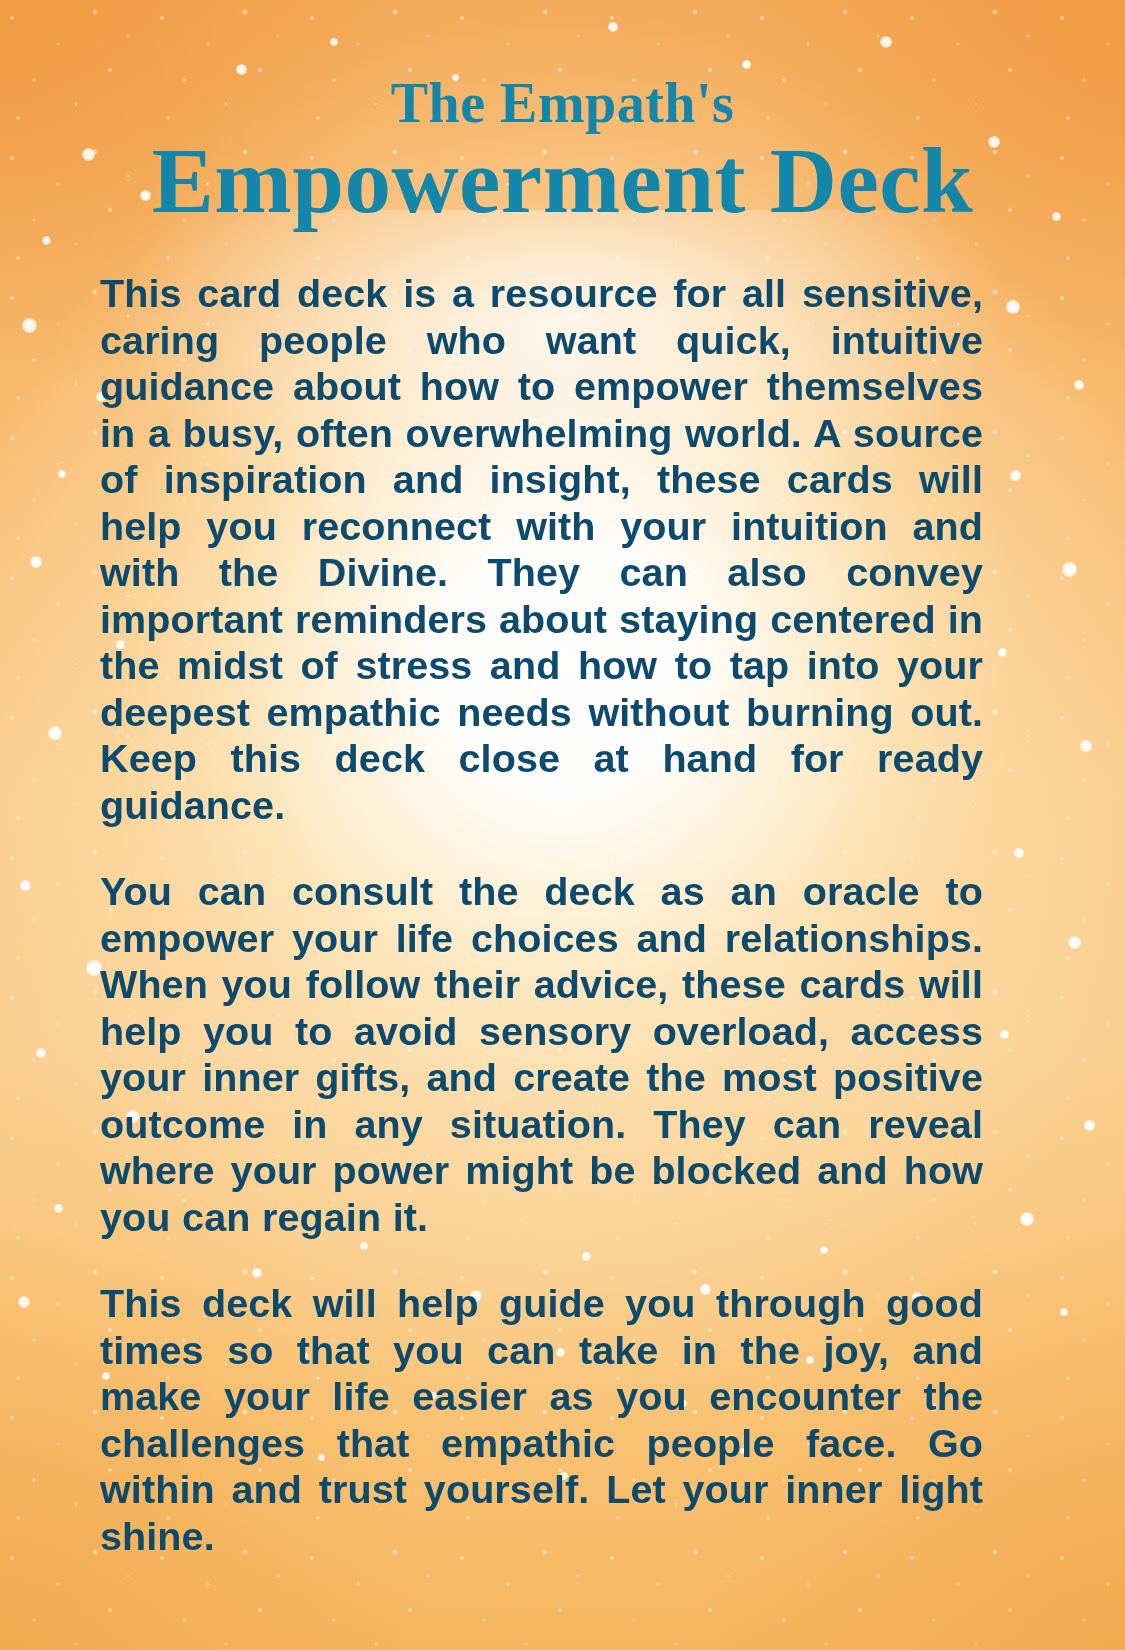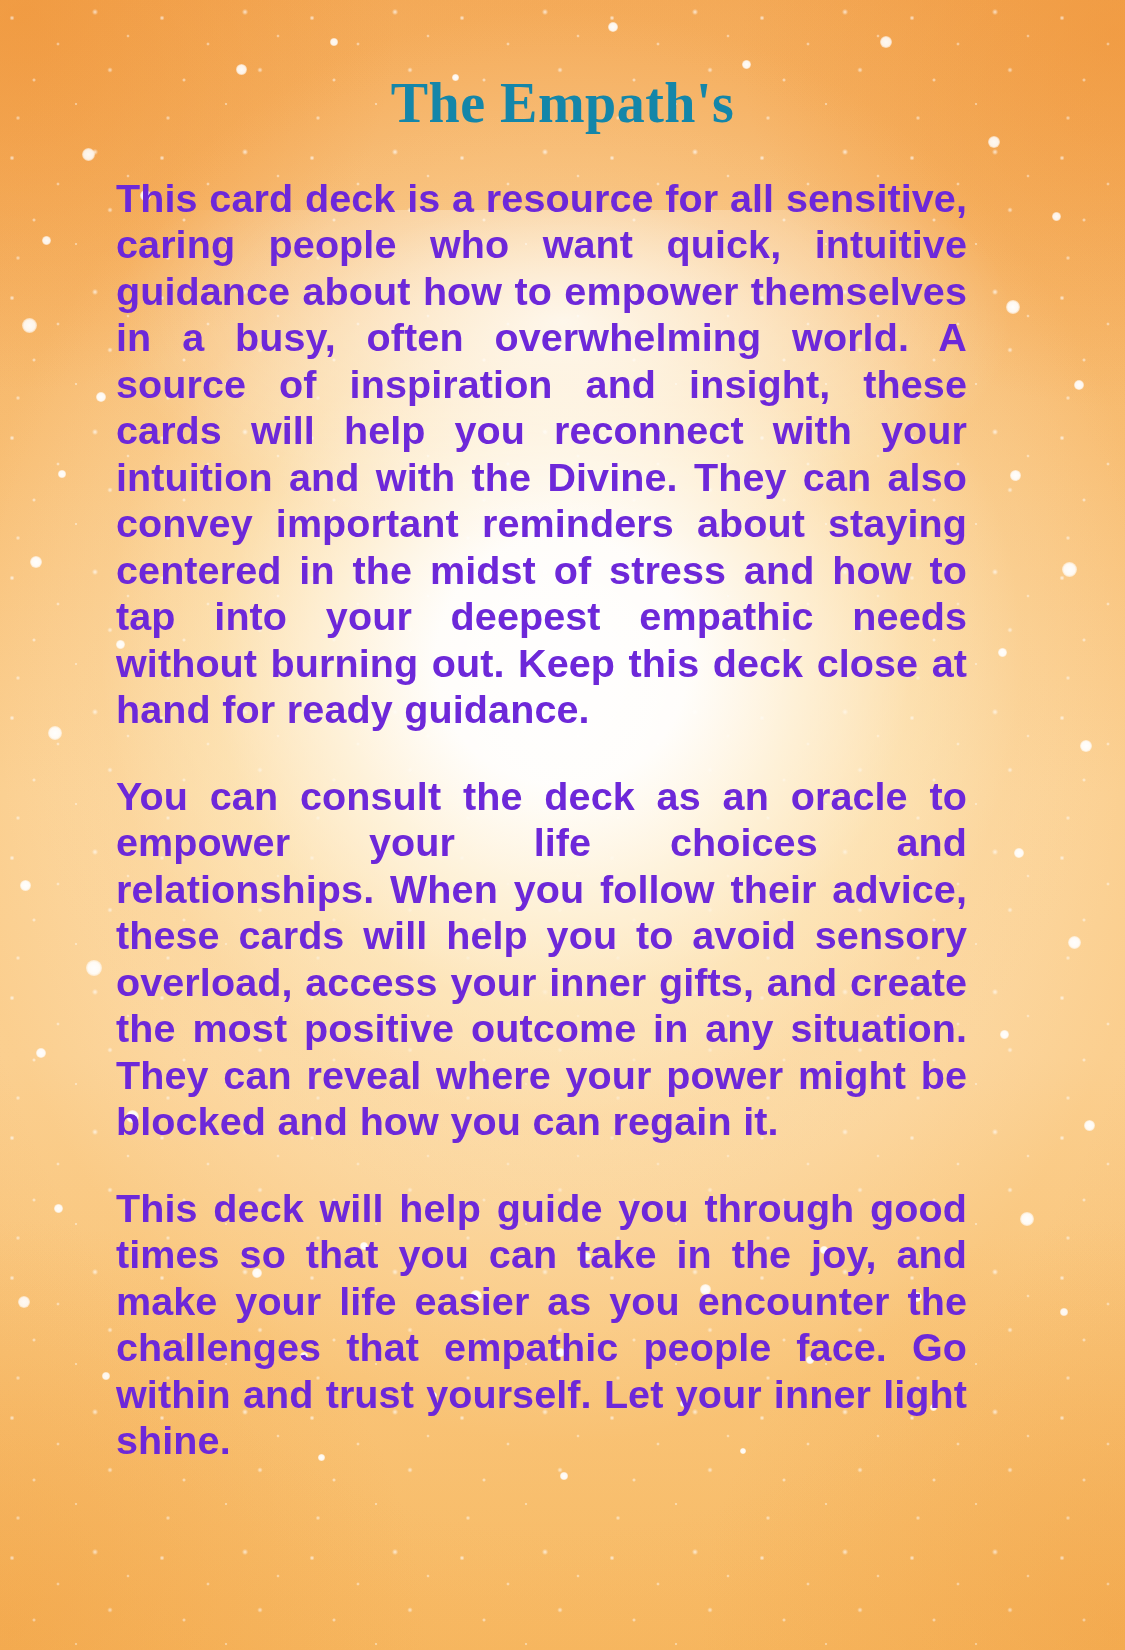--- a/index.html
+++ b/index.html
@@ -117,24 +117,24 @@
     font-size: 88px;
     line-height: 0.98;
     letter-spacing: 0.5px;
     text-rendering: optimizeLegibility;
   }
   .title .l1 { display: block; font-size: 56px; }
   .title .l2 { display: block; font-size: 93px; margin-top: 4px; }
 
   .body {
     position: relative;
-    margin: 16px;
+    margin: 0;
     padding: 0 142px 0 100px;
     margin-top: 44px;
-    color: #6d28d9;
+    color: #0c4a6e;
   }
   .body p {
     margin: 0 0 40px 0;
     font-family: "Liberation Sans", "DejaVu Sans", sans-serif;
     font-weight: 700;
     font-size: 39.5px;
     line-height: 46.5px;
     letter-spacing: 0.1px;
     text-align: justify;
     -webkit-hyphens: none;
@@ -213,20 +213,21 @@
     <span style="left:560px; top:1472px;width:8px;  height:8px;"></span>
     <span style="left:740px; top:1448px;width:6px;  height:6px;"></span>
   </div>
 
   <div class="bg-vignette"></div>
 
   <div class="content">
 
     <h1 class="title">
       <span class="l1">The Empath's</span>
+      <span class="l2">Empowerment Deck</span>
     </h1>
 
     <div class="body">
       <p>This card deck is a resource for all sensitive, caring people who want quick, intuitive guidance about how to empower themselves in a busy, often overwhelming world. A source of inspiration and insight, these cards will help you reconnect with your intuition and with the Divine. They can also convey important reminders about staying centered in the midst of stress and how to tap into your deepest empathic needs without burning out. Keep this deck close at hand for ready guidance.</p>
       <p>You can consult the deck as an oracle to empower your life choices and relationships. When you follow their advice, these cards will help you to avoid sensory overload, access your inner gifts, and create the most positive outcome in any situation. They can reveal where your power might be blocked and how you can regain it.</p>
       <p class="last-line-natural">This deck will help guide you through good times so that you can take in the joy, and make your life easier as you encounter the challenges that empathic people face. Go within and trust yourself. Let your inner light shine.</p>
     </div>
 
   </div>
 </div>

